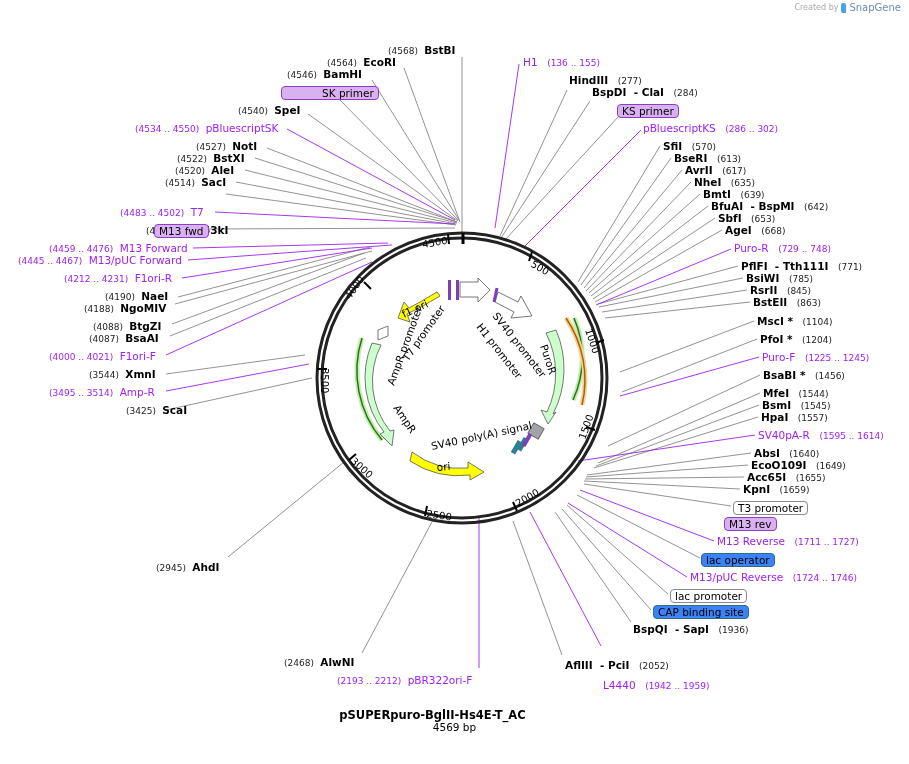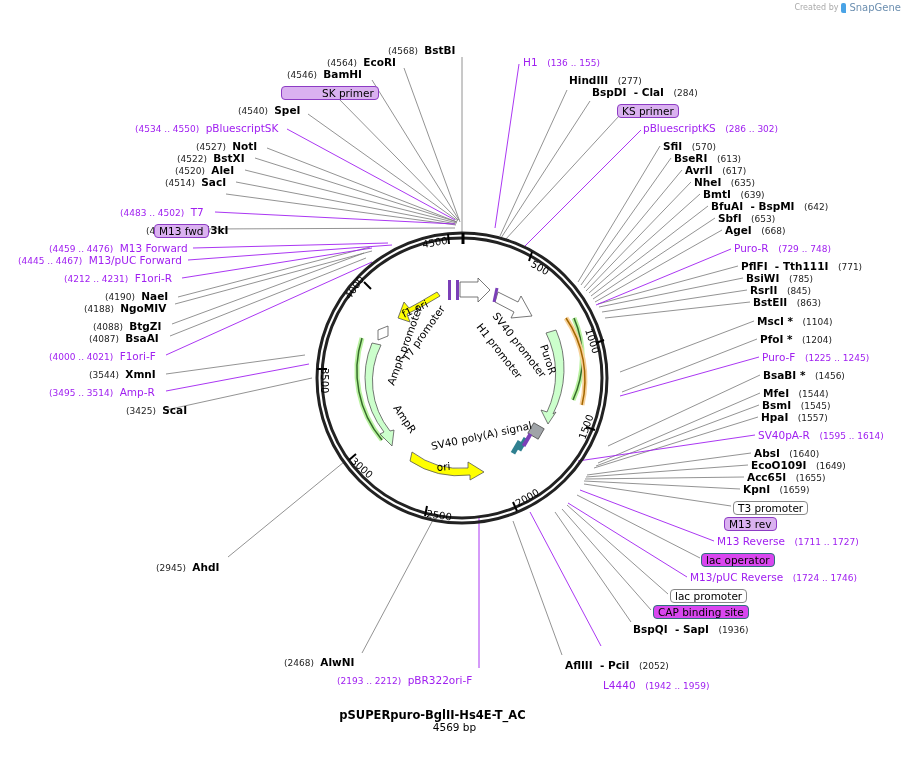--- a/index.html
+++ b/index.html
@@ -6,21 +6,21 @@
   body { width: 909px; height: 764px; position: relative; overflow: hidden; font-family: "DejaVu Sans", sans-serif; }
   #map { position: absolute; left: 0; top: 0; }
   .lbl { position: absolute; white-space: nowrap; font-size: 10px; line-height: 12px; color: #000; }
   .lbl .nm { font-weight: bold; font-size: 10.5px; }
   .lbl .pos { font-size: 9px; color: #222; }
   .lbl.primer { color: #a020f0; }
   .lbl.primer .pos { color: #a020f0; }
   .lbl.primer .nm { font-weight: normal; color: #a020f0; }
   .box { position: absolute; white-space: nowrap; font-size: 10.5px; line-height: 12px; padding: 0 4px; border-radius: 4px; border: 1px solid #888; background: #fff; }
   .box.purple { background: #dab1f0; border-color: #8d3cc4; }
-  .box.teal { background: #d946ef; border-color: #2f6f7c; }
+  .box.teal { background: #3b82f6; border-color: #2f6f7c; }
   .title { position: absolute; left: 0; width: 865px; text-align: center; top: 708px; font-weight: bold; font-size: 11.5px; }
   .subtitle { position: absolute; left: 0; width: 909px; text-align: center; top: 721px; font-size: 10.5px; }
   .credit { position: absolute; right: 8px; top: 2px; font-size: 8px; color: #aaa; display: flex; align-items: center; gap: 3px; }
   .credit .brand { color: #6c8fb0; font-size: 10px; }
   .credit .logo { width: 5px; height: 10px; background: #4aa3e6; border-radius: 2px 2px 0 2px; display: inline-block; }
 </style>
 </head>
 <body>
 
 <svg id="map" width="909" height="764" viewBox="0 0 909 764">

